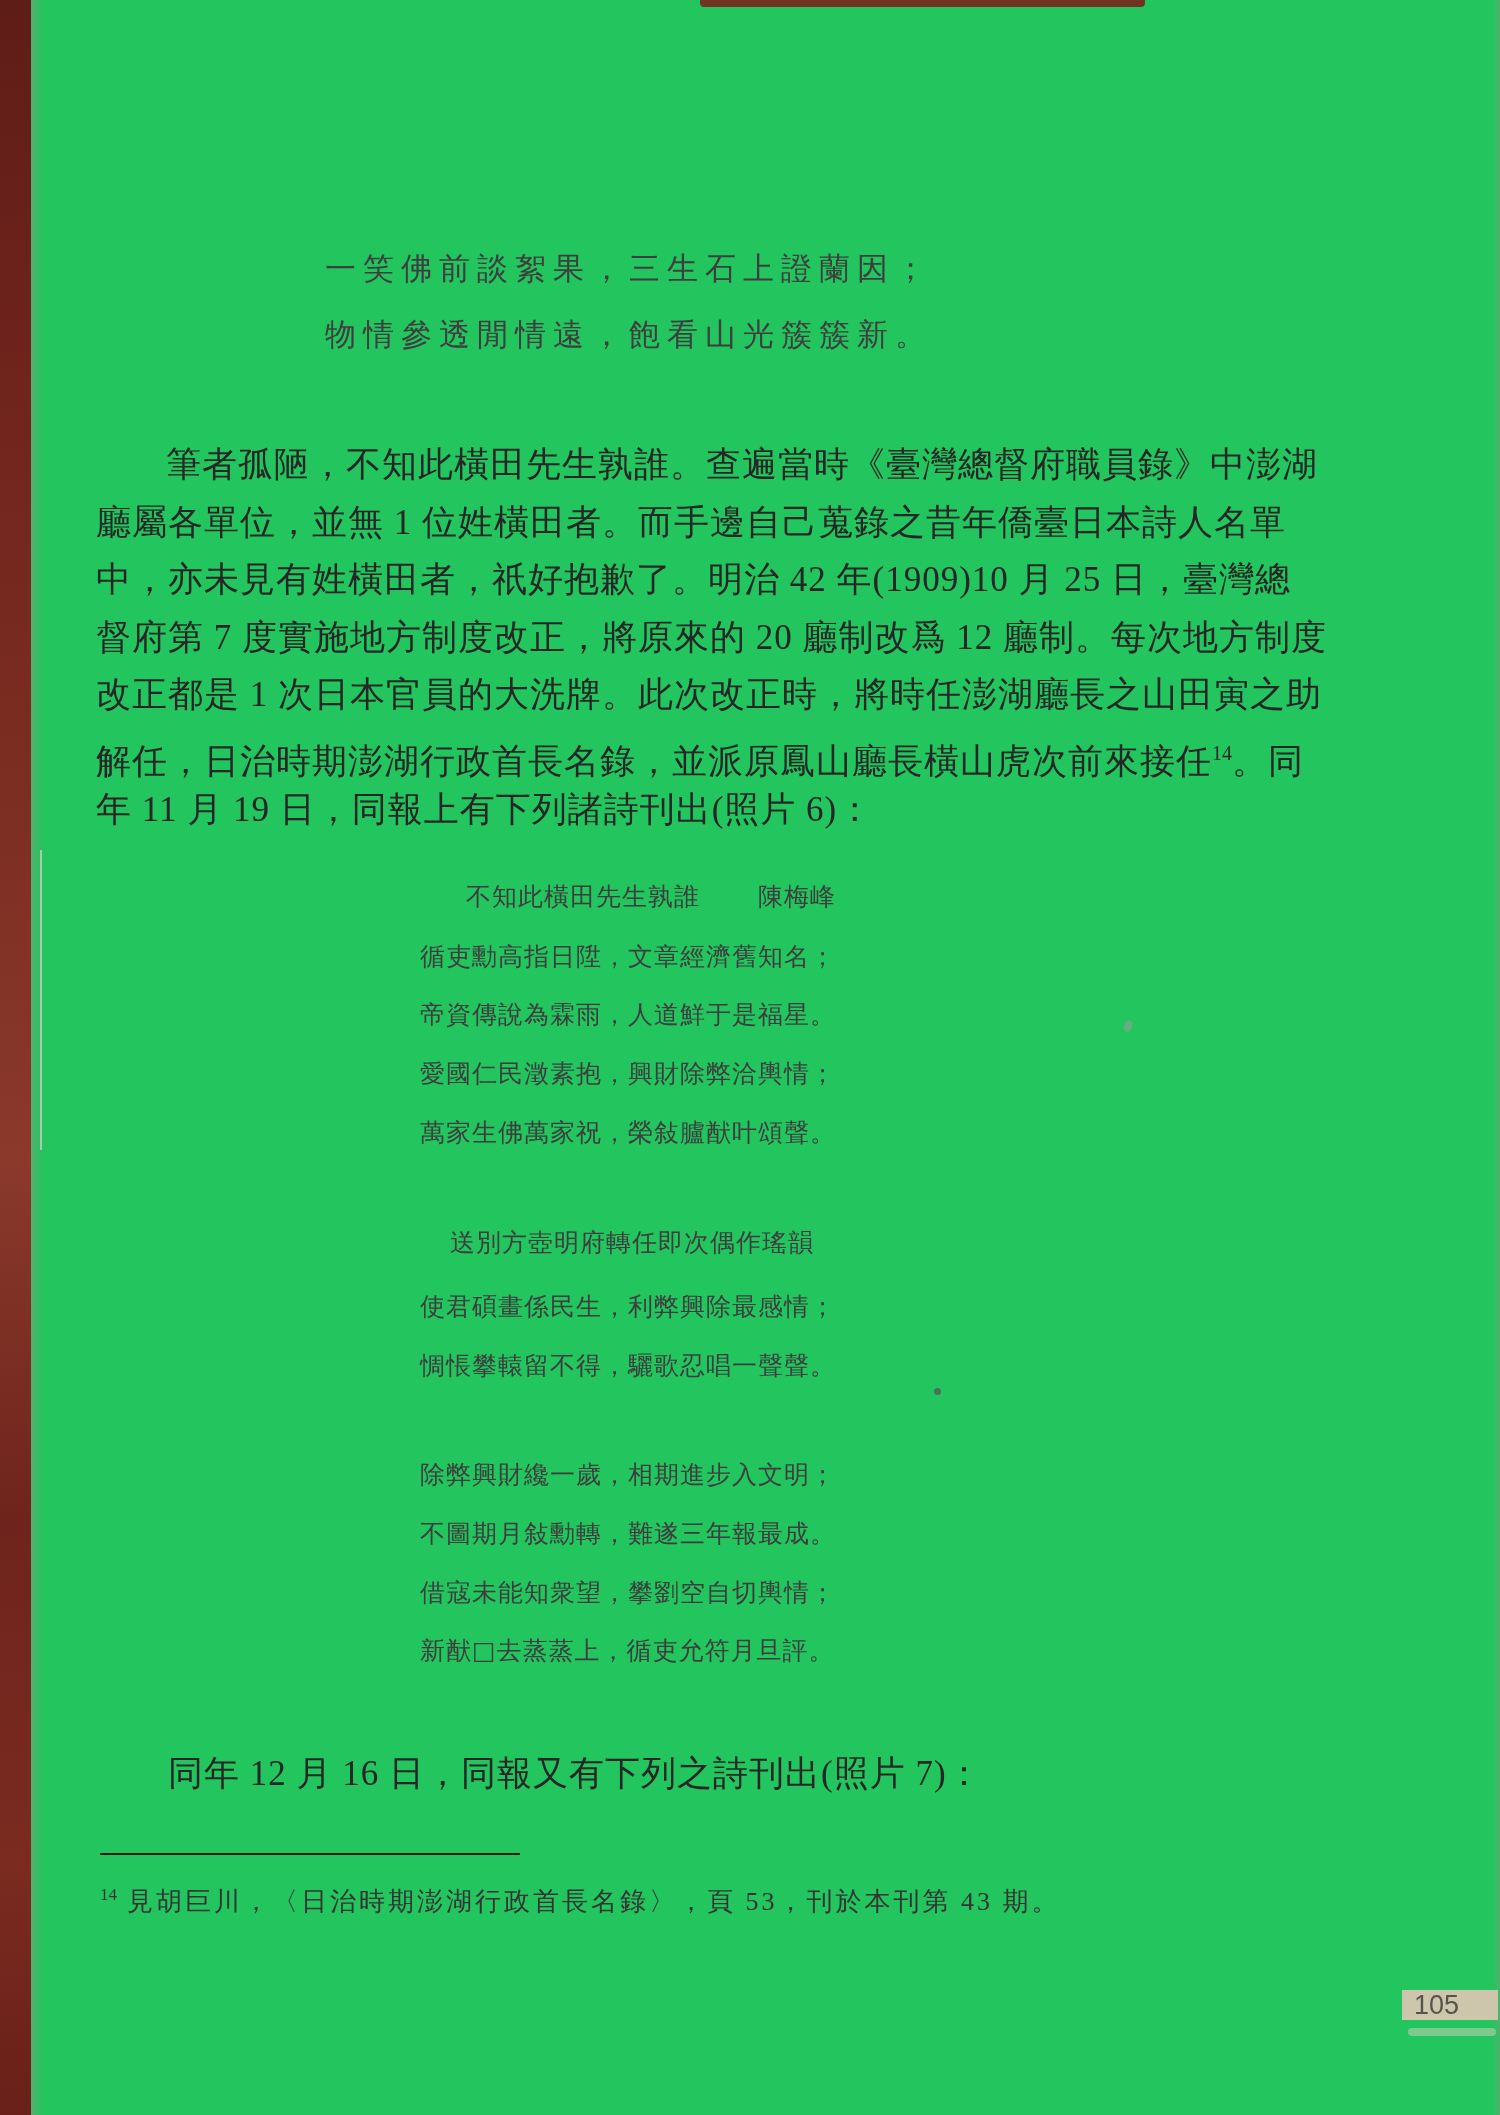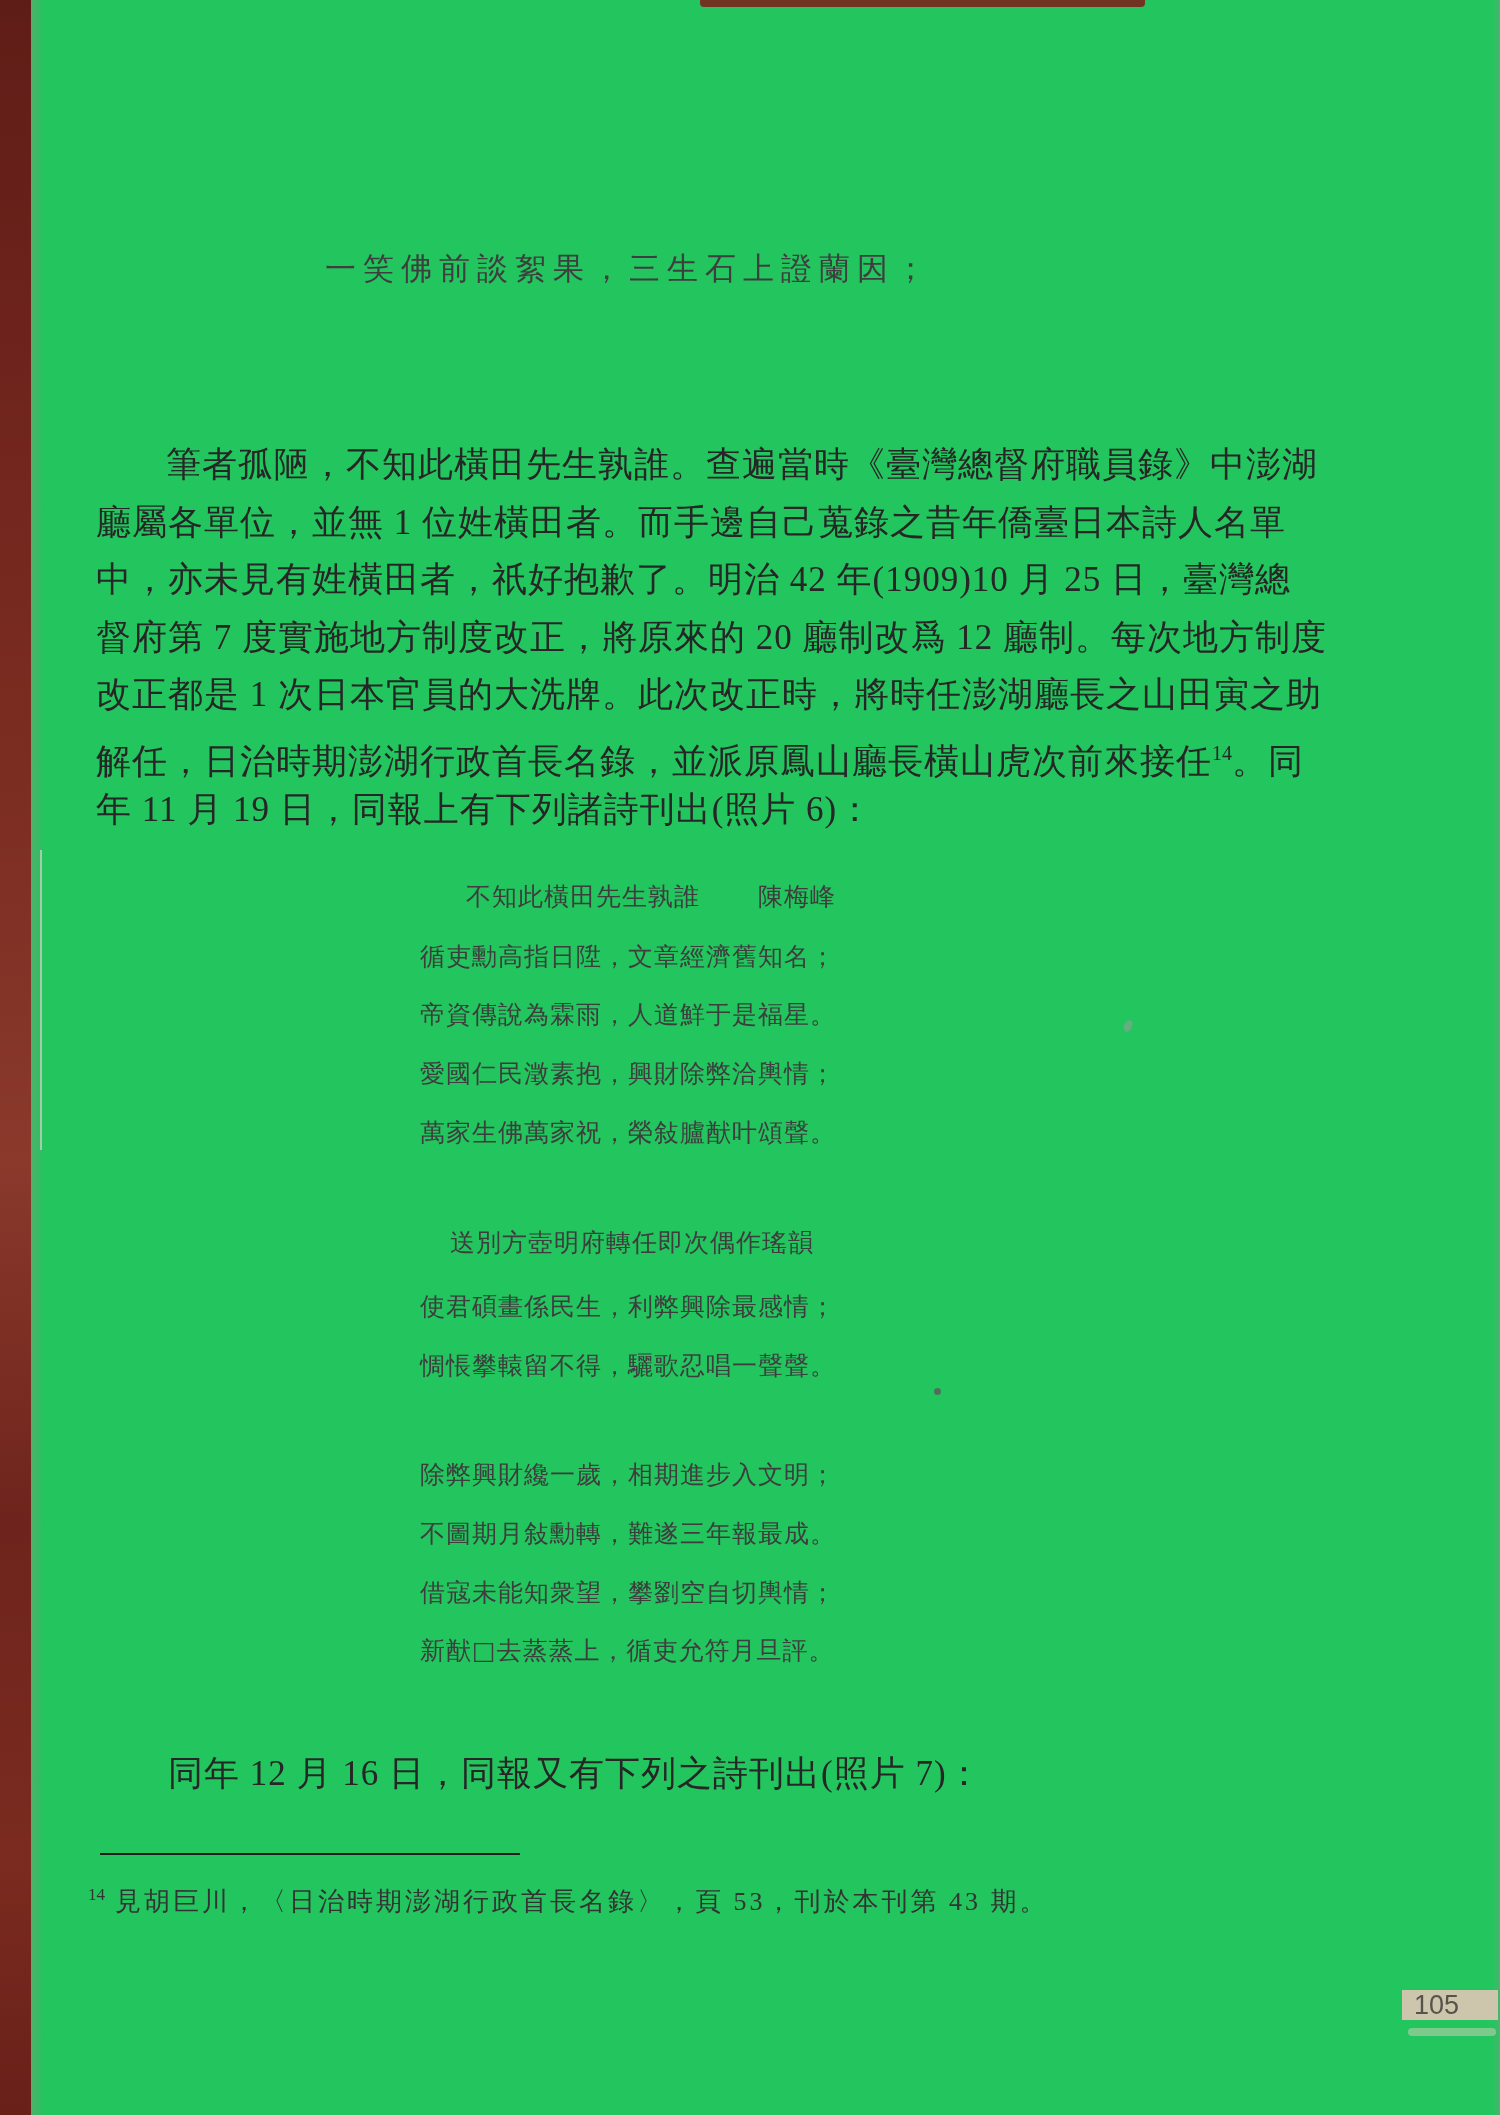--- a/index.html
+++ b/index.html
@@ -45,21 +45,21 @@
   .poem-line{left:420px;}
   .poem-author{margin-left:58px;}
   .closing-line{
     position:absolute;left:168px;top:1750px;white-space:nowrap;
     font-size:35px;letter-spacing:1px;color:#262626;
   }
   .foot-rule{
     position:absolute;left:100px;top:1853px;width:420px;height:2px;background:#1c1c1c;
   }
   .footnote{
-    position:absolute;left:88px;top:1884px;white-space:nowrap;
+    position:absolute;left:100px;top:1884px;white-space:nowrap;
     font-size:26px;letter-spacing:3px;color:#333;
   }
   .footnote sup{font-size:17px;letter-spacing:0;margin-right:10px;}
   .page-tab{
     position:absolute;left:1402px;top:1990px;width:96px;height:30px;
     background:#cec5ad;display:flex;
     font-family:"Liberation Sans","DejaVu Sans",sans-serif;
     font-size:27px;color:#56534b;padding-left:12px;box-sizing:border-box;
   }
   .speck-comma{
@@ -84,20 +84,21 @@
 
 <div id="page-scan">
 
   <div class="spine"></div>
   <div class="spine-soft"></div>
   <div class="top-sliver"></div>
   <div class="right-shadow"></div>
   <div class="left-streak"></div>
 
   <div class="couplet-line" style="top:248px">一笑佛前談絮果，三生石上證蘭因；</div>
+  <div class="couplet-line" style="top:314px">物情參透閒情遠，飽看山光簇簇新。</div>
 
   <div>
     <div class="para-line" style="top:418px;text-indent:70px">筆者孤陋，不知此橫田先生孰誰。查遍當時《臺灣總督府職員錄》中澎湖</div>
     <div class="para-line" style="top:476px">廳屬各單位，並無 1 位姓橫田者。而手邊自己蒐錄之昔年僑臺日本詩人名單</div>
     <div class="para-line" style="top:533px">中，亦未見有姓橫田者，祇好抱歉了。明治 42 年(1909)10 月 25 日，臺灣總</div>
     <div class="para-line" style="top:591px">督府第 7 度實施地方制度改正，將原來的 20 廳制改爲 12 廳制。每次地方制度</div>
     <div class="para-line" style="top:648px">改正都是 1 次日本官員的大洗牌。此次改正時，將時任澎湖廳長之山田寅之助</div>
     <div class="para-line" style="top:706px">
       <span>解任，日治時期澎湖行政首長名錄，並派原鳳山廳長橫山虎次前來接任</span><sup>14</sup><span>。同</span>
     </div>

